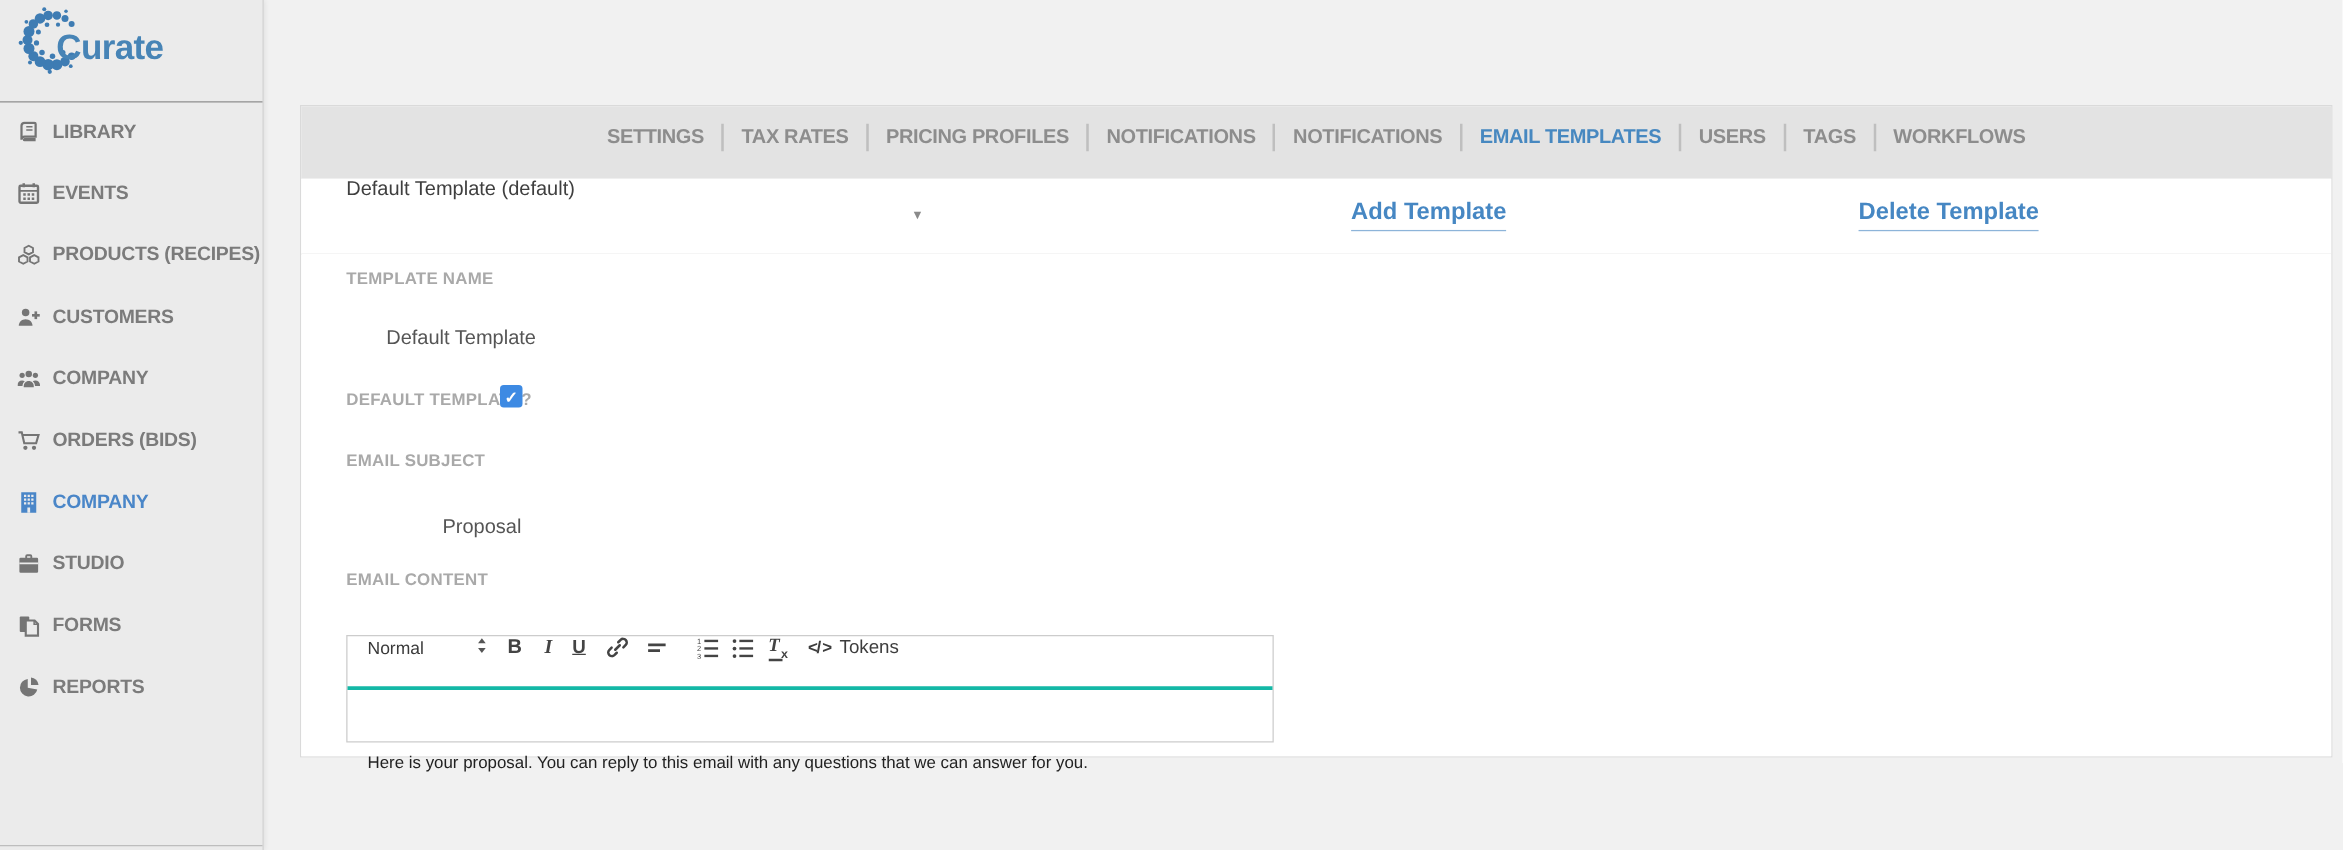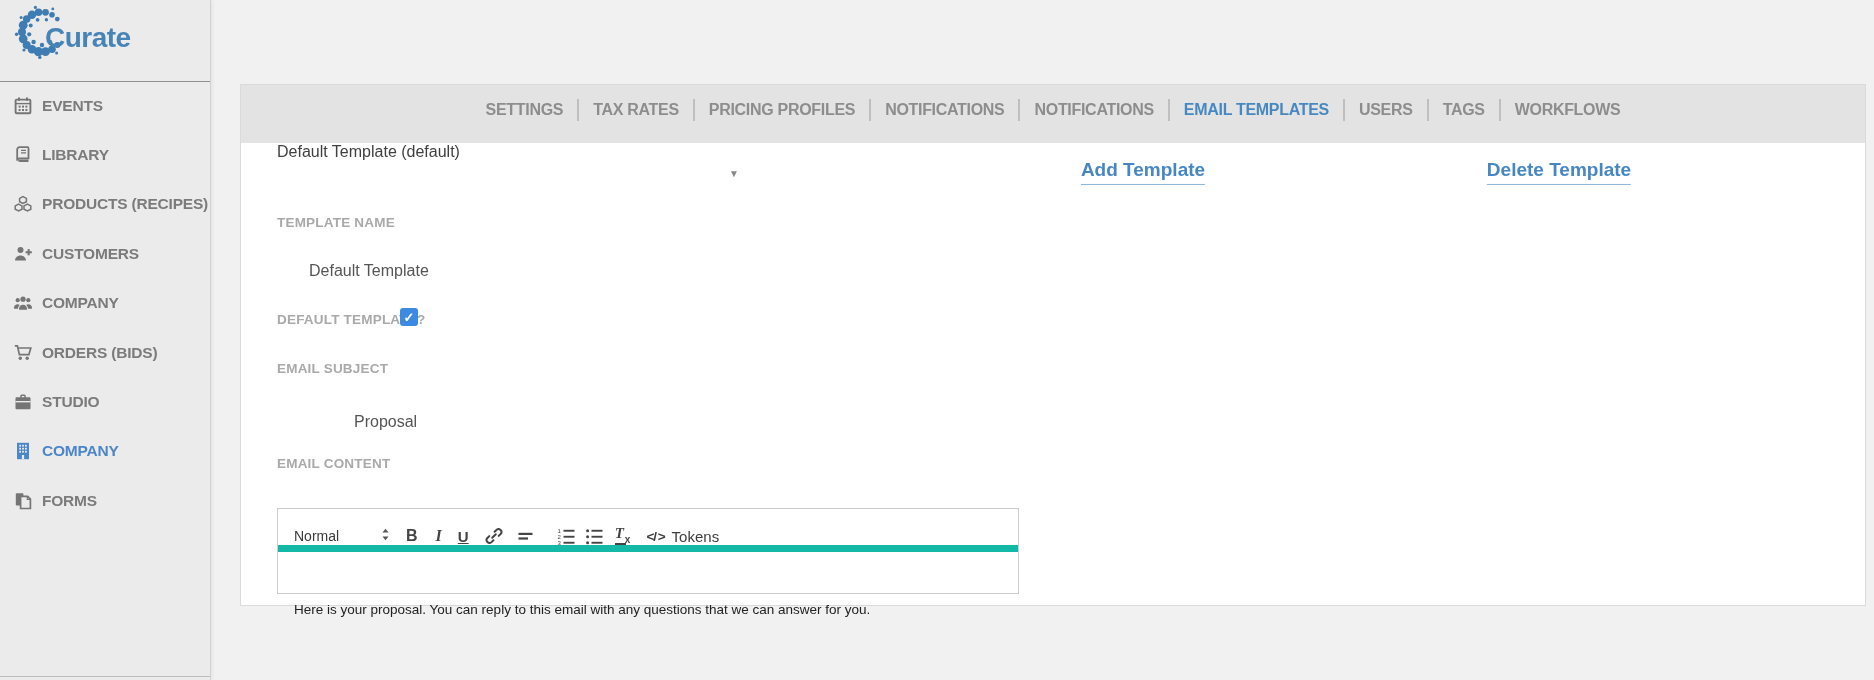--- a/index.html
+++ b/index.html
@@ -78,21 +78,21 @@
   .lbl-email-subject{top:158px;}
   .val-email-subject{top:210px;margin-left:45px;}
   .lbl-email-content{top:253px;}
 
   
   .editor{
     position:absolute;left:36px;top:305px;width:742px;height:86px;
     border:1px solid #ccc;box-sizing:border-box;background:#fff;
   }
   .ql-toolbar{
-    height:43px;border-bottom:7px solid #14b8a6;display:flex;align-items:flex-end;
+    height:43px;border-bottom:3px solid #14b8a6;display:flex;align-items:flex-start;
     padding:0 12px;color:#444;box-sizing:border-box;
   }
   .ql-format{
     width:96px;display:flex;align-items:center;justify-content:space-between;
     padding-left:4px;font-size:14px;color:#3a3a3a;cursor:pointer;
   }
   .ql-btn{display:inline-flex;align-items:center;cursor:pointer;color:#444;}
   .ql-btn svg{display:block;}
   .ql-bold{font-weight:bold;font-size:16px;}
   .ql-italic{font-family:"Liberation Serif",serif;font-style:italic;font-weight:bold;font-size:16px;}
@@ -145,47 +145,47 @@
       <circle cx="7.1" cy="16.4" r="1.5"></circle>
         <circle cx="21.4" cy="6.4" r="1.6"></circle>
       <circle cx="38.8" cy="7.9" r="1.4"></circle>
     </svg>
     <span class="logo-text">Curate</span>
   </div>
   <nav class="nav" id="sidebar-nav">
       <div class="nav-item">
         <span class="nav-icon">
           <svg viewBox="0 0 18 18">
+            <path d="M4.8 1.2h8.7a1 1 0 0 1 1 1v10.1H5.6a2.4 2.4 0 0 0-2.4 2.4V3.6a2.4 2.4 0 0 1 2.4-2.4z" fill="none" stroke="currentColor" stroke-width="1.8"></path>
+            <path d="M5.6 13.4h8.9v2.6H5.6a1.3 1.3 0 0 1 0-2.6z" fill="currentColor"></path>
+            <path d="M7 4.4h5M7 6.9h5" stroke="currentColor" stroke-width="1.2"></path>
+          </svg>
+        </span>
+        <span class="nav-label">LIBRARY</span>
+      </div>
+      <div class="nav-item">
+        <span class="nav-icon">
+          <svg viewBox="0 0 18 18">
             <path d="M5 0.5v3.2M13 0.5v3.2" stroke="currentColor" stroke-width="2" fill="none"></path>
             <rect x="1.6" y="2.6" width="14.8" height="13.6" rx="1" fill="none" stroke="currentColor" stroke-width="1.9"></rect>
             <path d="M1.6 6.6h14.8" stroke="currentColor" stroke-width="1.4"></path>
             <g fill="currentColor">
               <rect x="4.6" y="8.6" width="2" height="2"></rect>
               <rect x="8" y="8.6" width="2" height="2"></rect>
               <rect x="11.4" y="8.6" width="2" height="2"></rect>
               <rect x="4.6" y="12" width="2" height="2"></rect>
               <rect x="8" y="12" width="2" height="2"></rect>
               <rect x="11.4" y="12" width="2" height="2"></rect>
             </g>
           </svg>
         </span>
         <span class="nav-label">EVENTS</span>
       </div>
       <div class="nav-item">
         <span class="nav-icon">
-          <svg viewBox="0 0 18 18">
-            <path d="M4.8 1.2h8.7a1 1 0 0 1 1 1v10.1H5.6a2.4 2.4 0 0 0-2.4 2.4V3.6a2.4 2.4 0 0 1 2.4-2.4z" fill="none" stroke="currentColor" stroke-width="1.8"></path>
-            <path d="M5.6 13.4h8.9v2.6H5.6a1.3 1.3 0 0 1 0-2.6z" fill="currentColor"></path>
-            <path d="M7 4.4h5M7 6.9h5" stroke="currentColor" stroke-width="1.2"></path>
-          </svg>
-        </span>
-        <span class="nav-label">LIBRARY</span>
-      </div>
-      <div class="nav-item">
-        <span class="nav-icon">
           <svg viewBox="0 0 18 18" fill="none" stroke="currentColor" stroke-width="1.5">
             <path d="M9 1.6l3.4 1.8v3.3L9 8.5 5.6 6.7V3.4z"></path>
             <path d="M4.6 9.1L8 10.9v3.3l-3.4 1.8-3.4-1.8v-3.3z"></path>
             <path d="M13.4 9.1l3.4 1.8v3.3l-3.4 1.8-3.4-1.8v-3.3z"></path>
           </svg>
         </span>
         <span class="nav-label">PRODUCTS (RECIPES)</span>
       </div>
       <div class="nav-item">
         <span class="nav-icon">
@@ -213,29 +213,20 @@
       </div>
       <div class="nav-item">
         <span class="nav-icon">
           <svg viewBox="0 0 18 18">
             <path d="M0.8 1.9h2.6l2 8.7h9.5L16.8 4H4" fill="none" stroke="currentColor" stroke-width="1.7"></path>
             <circle cx="6.3" cy="14.2" r="1.7" fill="currentColor"></circle>
             <circle cx="13.2" cy="14.2" r="1.7" fill="currentColor"></circle>
           </svg>
         </span>
         <span class="nav-label">ORDERS (BIDS)</span>
-      </div>
-      <div class="nav-item">
-        <span class="nav-icon">
-          <svg viewBox="0 0 18 18">
-            <path d="M6.2 4.2V3a1.6 1.6 0 0 1 1.6-1.6h2.4A1.6 1.6 0 0 1 11.8 3v1.2h3.7a1 1 0 0 1 1 1v10a1 1 0 0 1-1 1h-13a1 1 0 0 1-1-1v-10a1 1 0 0 1 1-1zm1.5 0h2.6V2.9H7.7z" fill="currentColor"></path>
-            <path d="M1.5 8.7h15" stroke="#ebebeb" stroke-width="1.4"></path>
-          </svg>
-        </span>
-        <span class="nav-label">STUDIO</span>
       </div>
       <div class="nav-item active">
         <span class="nav-icon">
           <svg viewBox="0 0 18 18">
             <rect x="3" y="0.8" width="12" height="16.4" fill="currentColor"></rect>
             <g fill="#ebebeb">
               <rect x="5.2" y="2.8" width="1.8" height="1.8"></rect>
               <rect x="8.1" y="2.8" width="1.8" height="1.8"></rect>
               <rect x="11" y="2.8" width="1.8" height="1.8"></rect>
               <rect x="5.2" y="5.8" width="1.8" height="1.8"></rect>
@@ -246,26 +237,44 @@
               <rect x="11" y="8.8" width="1.8" height="1.8"></rect>
               <rect x="7.9" y="13" width="2.2" height="4.2"></rect>
             </g>
           </svg>
         </span>
         <span class="nav-label">COMPANY</span>
       </div>
       <div class="nav-item">
         <span class="nav-icon">
           <svg viewBox="0 0 18 18">
+            <path d="M6.2 4.2V3a1.6 1.6 0 0 1 1.6-1.6h2.4A1.6 1.6 0 0 1 11.8 3v1.2h3.7a1 1 0 0 1 1 1v10a1 1 0 0 1-1 1h-13a1 1 0 0 1-1-1v-10a1 1 0 0 1 1-1zm1.5 0h2.6V2.9H7.7z" fill="currentColor"></path>
+            <path d="M1.5 8.7h15" stroke="#ebebeb" stroke-width="1.4"></path>
+          </svg>
+        </span>
+        <span class="nav-label">STUDIO</span>
+      </div>
+      <div class="nav-item">
+        <span class="nav-icon">
+          <svg viewBox="0 0 18 18">
             <rect x="1.8" y="1.2" width="7.6" height="12.4" rx="0.8" fill="currentColor"></rect>
             <path d="M6.6 4.4h7.1l2.7 2.7v9.4H6.6z" fill="#ebebeb" stroke="currentColor" stroke-width="1.7"></path>
             <path d="M13.3 4.7v2.6h2.7" fill="none" stroke="currentColor" stroke-width="1.2"></path>
           </svg>
         </span>
         <span class="nav-label">FORMS</span>
+      </div>
+      <div class="nav-item">
+        <span class="nav-icon">
+          <svg viewBox="0 0 18 18" fill="currentColor">
+            <path d="M8.2 2.2a7 7 0 1 0 7.6 8.3L8.2 9.2z"></path>
+            <path d="M10.8 0.9a6.6 6.6 0 0 1 6 6L10.8 6.9z"></path>
+          </svg>
+        </span>
+        <span class="nav-label">REPORTS</span>
       </div>
     </nav>
   <div class="sidebar-bottom-line"></div>
 </aside>
 
 <main class="panel">
 
   <div class="tabbar" id="tabbar">
       <span class="tab">SETTINGS</span>
       <span class="tab-sep"></span>

